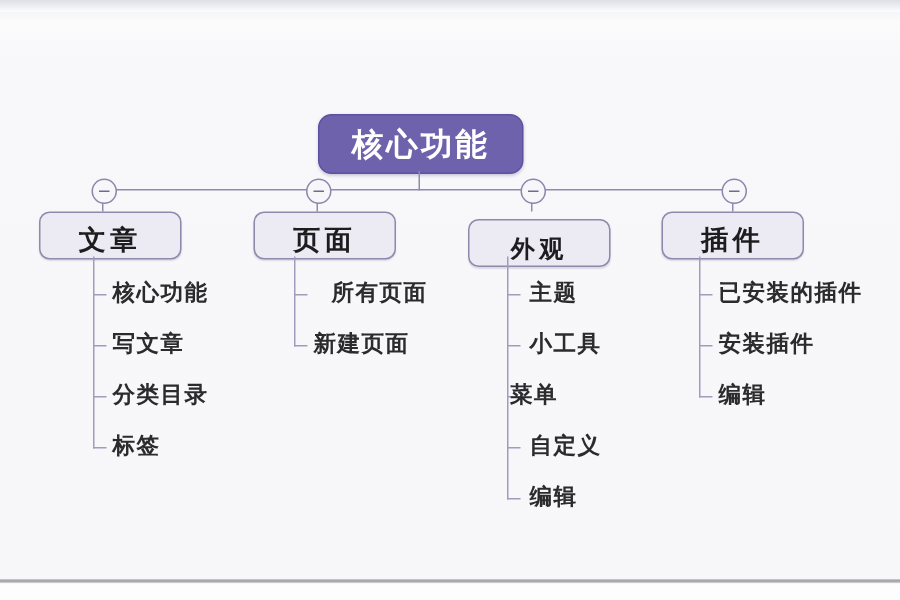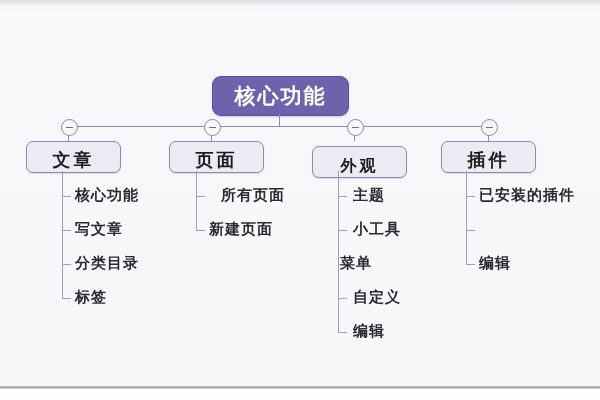--- a/index.html
+++ b/index.html
@@ -141,18 +141,19 @@
   <div class="leaf" style="left:353px;top:322px;font-size:15px;">编辑</div>
 
   <div class="l2-node" style="left:441px;top:141px;width:93px;height:30px;font-size:18px;">
     <span>插件</span>
   </div>
   <div class="rail" style="left:466px;top:171px;height:94px;"></div>
   <div class="tick" style="left:466px;top:196px;width:9px;"></div>
   <div class="tick" style="left:466px;top:230px;width:9px;"></div>
   <div class="tick" style="left:466px;top:264px;width:9px;"></div>
   <div class="leaf" style="left:479px;top:186px;font-size:15px;">已安装的插件</div>
+  <div class="leaf" style="left:479px;top:220px;font-size:15px;">安装插件</div>
   <div class="leaf" style="left:479px;top:254px;font-size:15px;">编辑</div>
 
   <div class="bottom-rule"></div>
   <div class="bottom-fill"></div>
 
 </div>
 
 </body></html>

